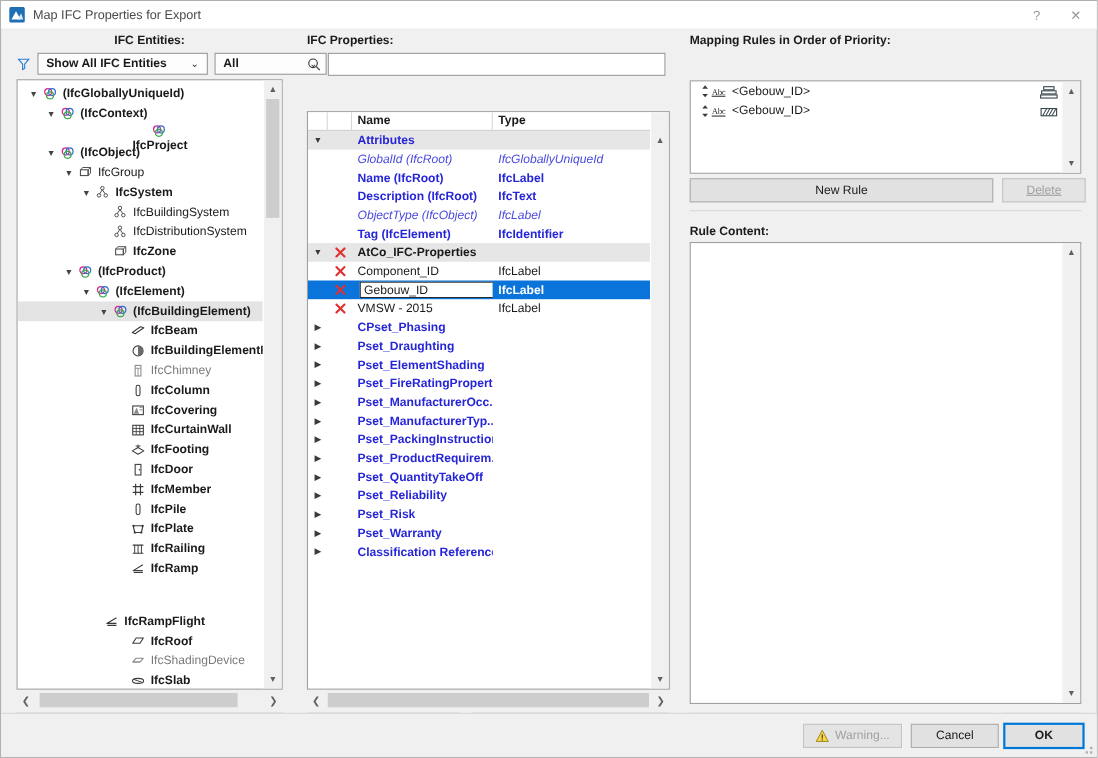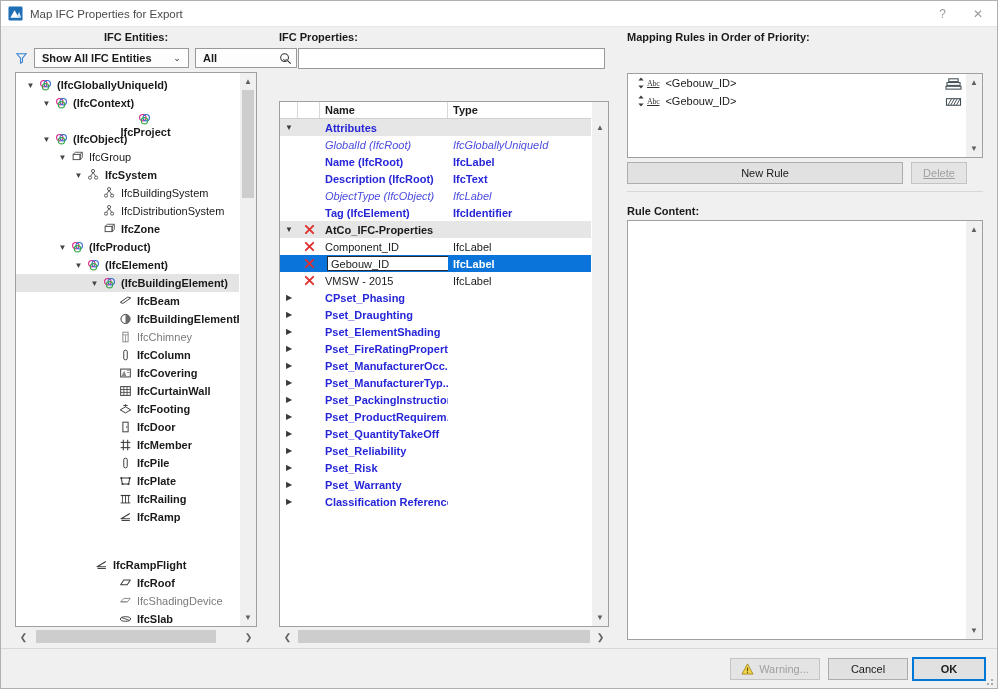--- a/index.html
+++ b/index.html
@@ -309,21 +309,21 @@
   .rule-abc {
     font-size: 8px; color: #333; margin-right: 6px;
     font-family: "Liberation Serif", serif;
     letter-spacing: -0.3px;
     text-decoration: underline;
   }
   .rule-name { flex: 1; color: #1a1a1a; }
   .rule-icon { width: 24px; display: flex; align-items: center; justify-content: center; }
 
   #new-rule-btn { position: absolute; left: 626px; top: 135px; width: 276px; }
-  #delete-btn { position: absolute; left: 910px; top: 135px; width: 56px; text-decoration: underline; }
+  #delete-btn { position: absolute; left: 910px; top: 135px; width: 76px; text-decoration: underline; }
 
   #rule-content-label { position: absolute; left: 626px; top: 178px; }
   #rule-content-box {
     position: absolute;
     left: 626px; top: 193px;
     width: 356px; height: 420px;
     background: #ffffff;
     border: 1px solid #a0a0a0;
     overflow: hidden;
   }

